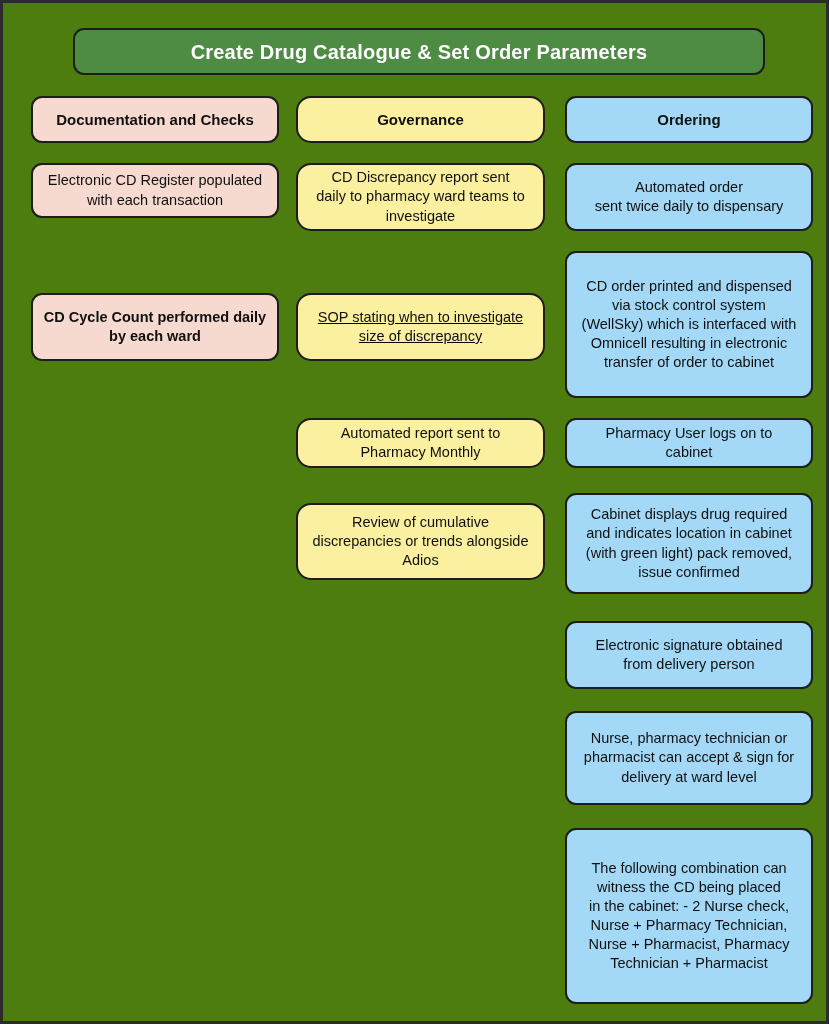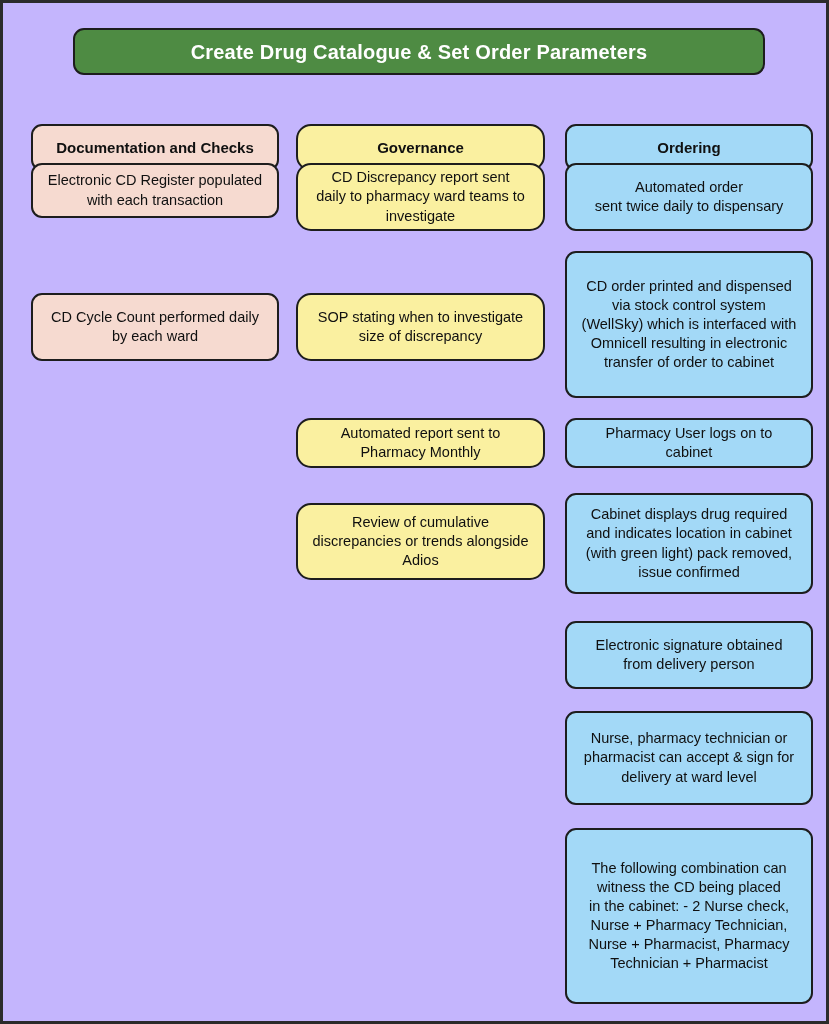--- a/index.html
+++ b/index.html
@@ -10,21 +10,21 @@
     width: 829px;
     height: 1024px;
     background: #e2e6d8;
     font-family: "Liberation Sans", sans-serif;
     overflow: hidden;
   }
   .page {
     position: relative;
     width: 829px;
     height: 1024px;
-    background: #c4b5fd;
+    background: #4d7c0f;
     box-sizing: border-box;
     border: 3px solid #2b2b2b;
     overflow: hidden;
   }
 
   
   .title-banner {
     position: absolute;
     left: 70px;
     top: 25px;
@@ -77,21 +77,20 @@
   .node .node-text {
     text-align: center;
     font-size: 14.5px;
     line-height: 1.32;
     color: #101010;
     width: 100%;
     white-space: pre-line;
   }
   .node.header {
     height: 47px;
-    margin-top: 28px;
   }
   .node.header .node-text {
     font-weight: bold;
     font-size: 15px;
   }
 
   .fill-pink  { background: #f6dad0; }
   .fill-yellow{ background: #faf0a0; border-radius: 15px; }
   .fill-blue  { background: #a3d9f7; }
 </style>
@@ -107,36 +106,36 @@
   <div class="columns">
 
     <div class="column col-0">
       <div class="node header fill-pink" style="left:0;top:93px;width:248px;">
         <div class="node-text">Documentation and Checks</div>
       </div>
       <div class="node fill-pink" style="left:0;top:160px;width:248px;height:55px;">
         <div class="node-text">Electronic CD Register populated
 with each transaction</div>
       </div>
-      <div class="node fill-pink" style="left:0;top:290px;width:248px;height:68px;">
+      <div class="node fill-pink" style="left:0;top:290px;width:248px;height:68px;font-weight:bold;">
         <div class="node-text">CD Cycle Count performed daily
 by each ward</div>
       </div>
     </div>
 
     <div class="column col-1">
       <div class="node header fill-yellow" style="left:0;top:93px;width:249px;">
         <div class="node-text">Governance</div>
       </div>
       <div class="node fill-yellow" style="left:0;top:160px;width:249px;height:68px;">
         <div class="node-text">CD Discrepancy report sent
 daily to pharmacy ward teams to
 investigate</div>
       </div>
-      <div class="node fill-yellow" style="left:0;top:290px;width:249px;height:68px;">
+      <div class="node fill-yellow" style="left:0;top:290px;width:249px;height:68px;text-decoration:underline;">
         <div class="node-text">SOP stating when to investigate
 size of discrepancy</div>
       </div>
       <div class="node fill-yellow" style="left:0;top:415px;width:249px;height:50px;align-items:flex-end;">
         <div class="node-text">Automated report sent to
 Pharmacy Monthly</div>
       </div>
       <div class="node fill-yellow" style="left:0;top:500px;width:249px;height:77px;">
         <div class="node-text">Review of cumulative
 discrepancies or trends alongside

